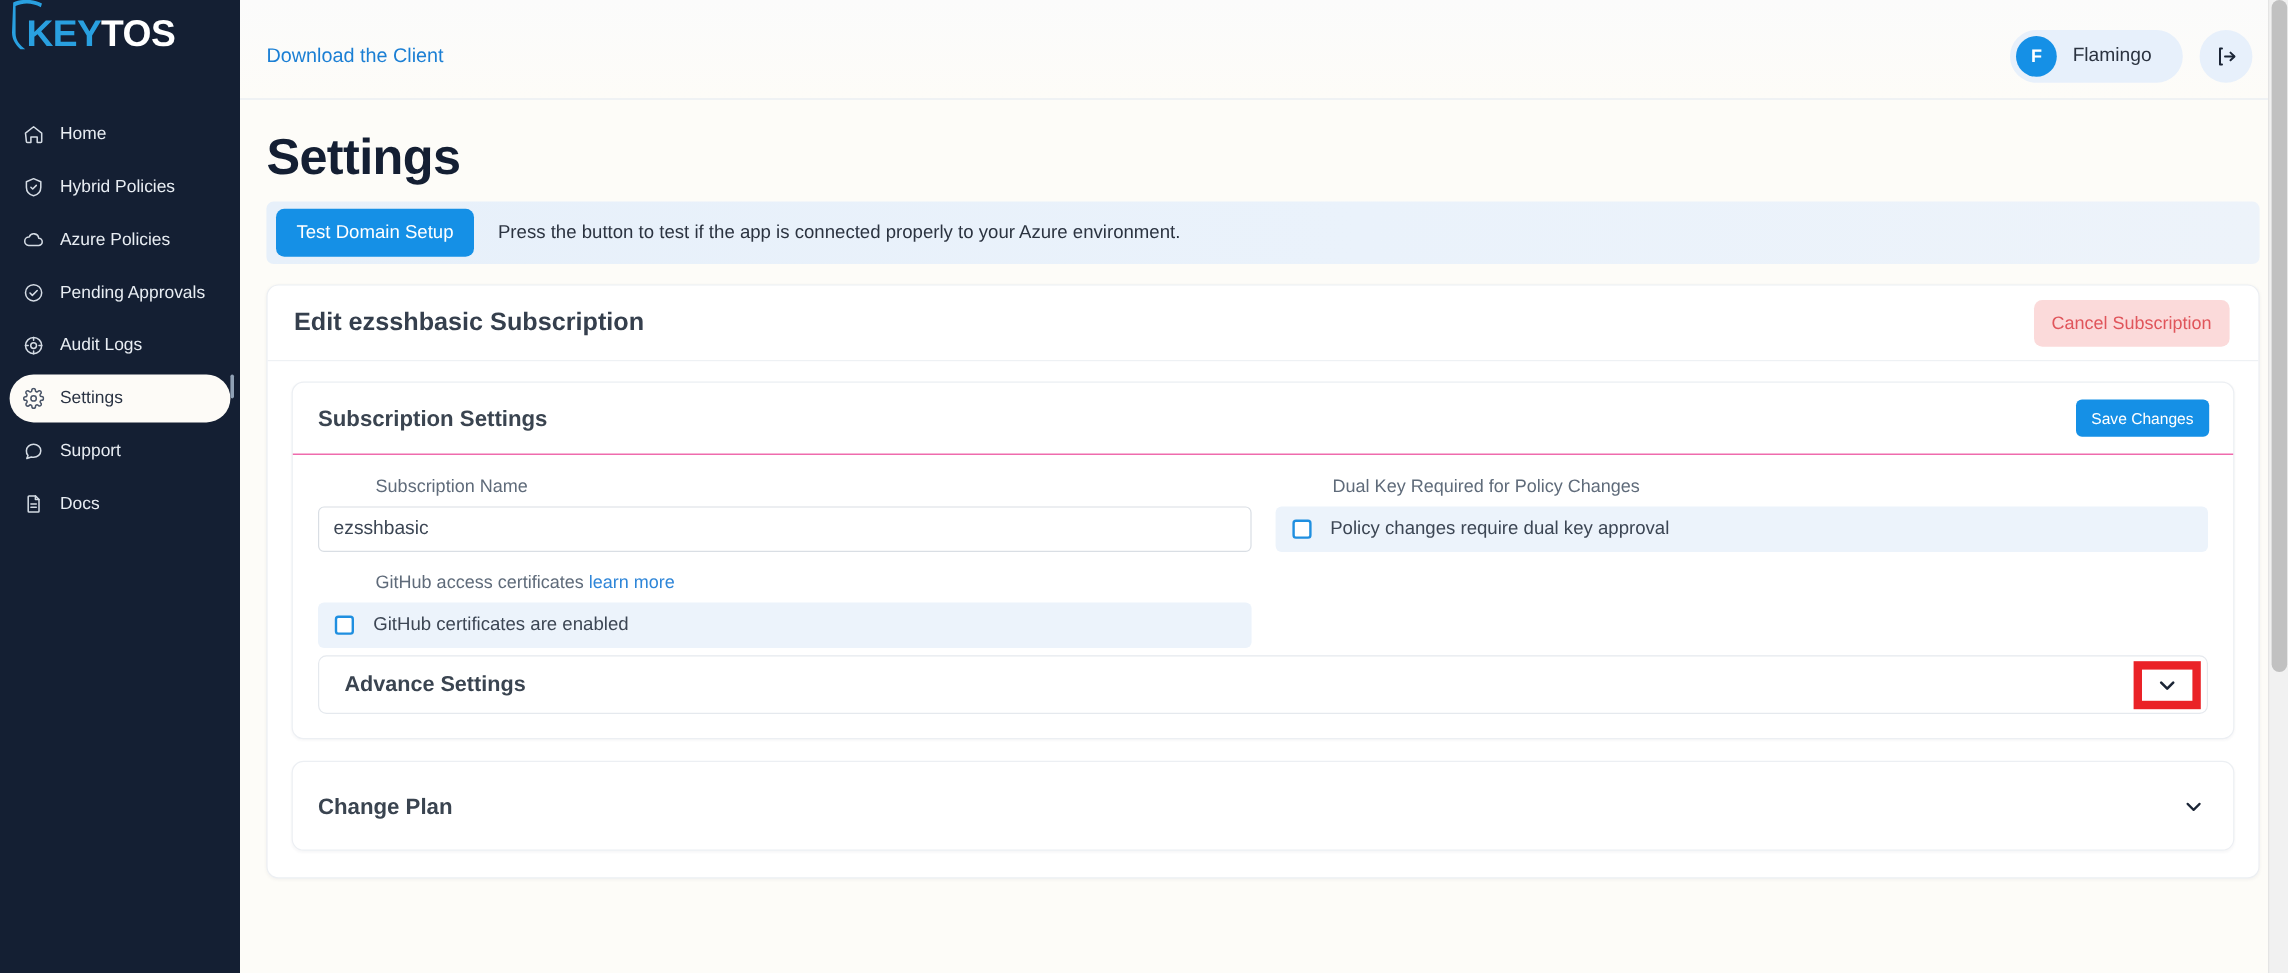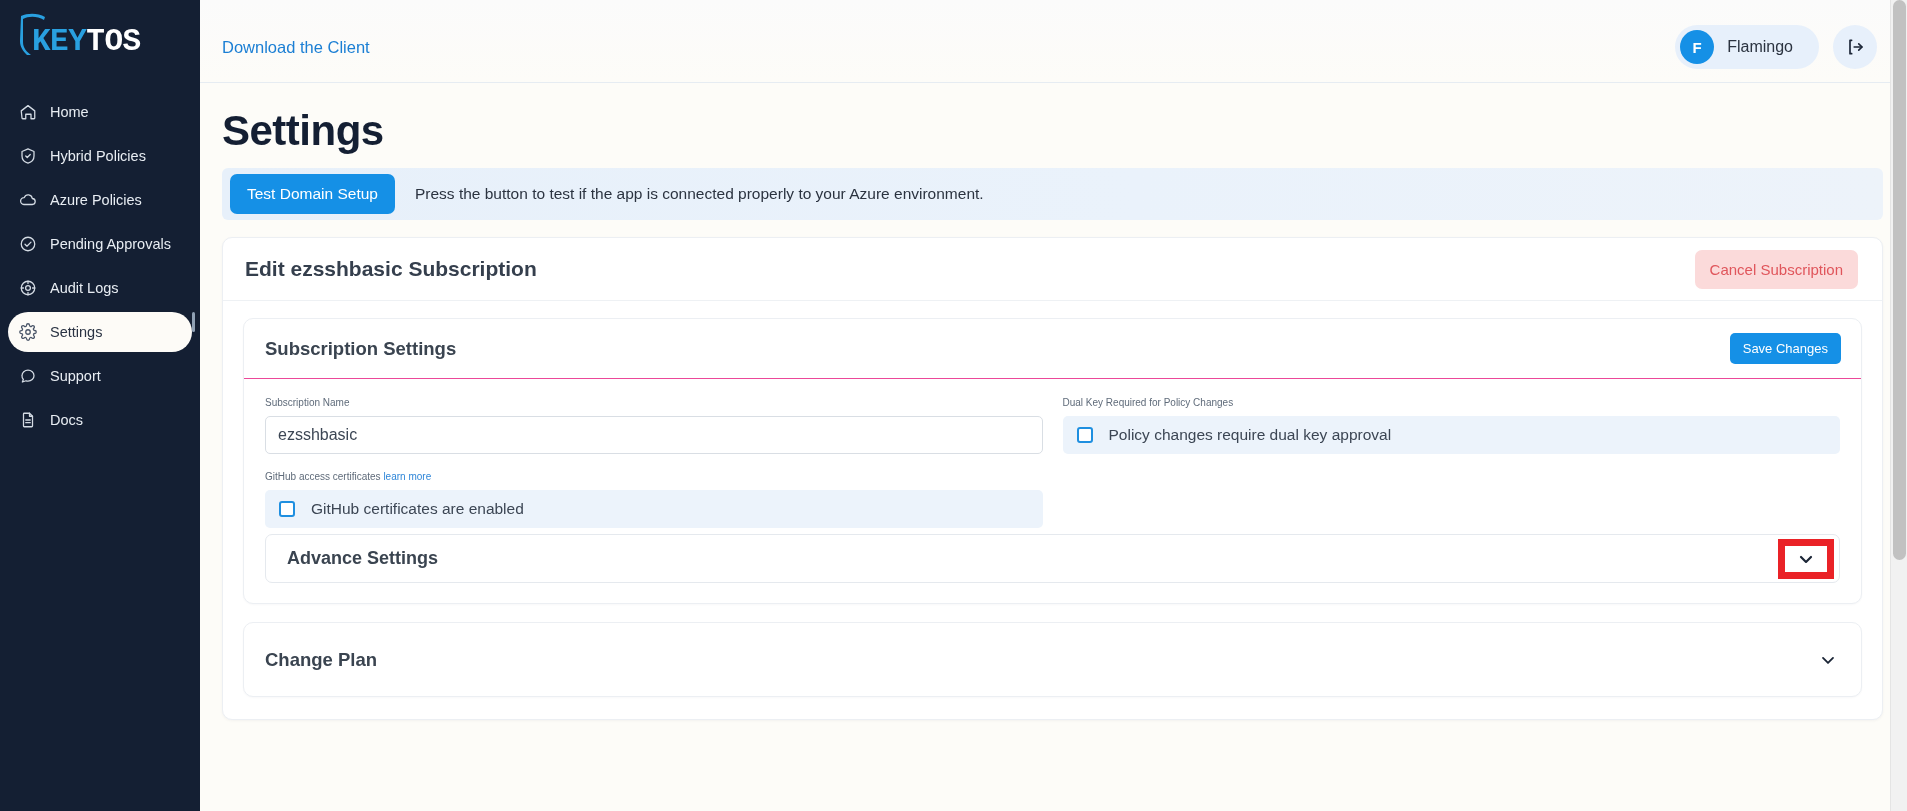--- a/index.html
+++ b/index.html
@@ -12,21 +12,21 @@
   .app { display: flex; width: 1907px; height: 811px; position: relative; }
 
   
   .sidebar {
     width: 200px; min-width: 200px; height: 811px;
     background: #141f33;
     position: relative;
     padding-top: 10px;
   }
   .logo-wrap {
-    height: 62px; display: flex; align-items: center; padding-left: 32px; font-family: Liberation Mono, monospace;
+    height: 62px; display: flex; padding-left: 22px;
   }
   .logo { position: relative; display: flex; align-items: baseline; }
   .logo-shield {
     position: absolute; left: -14px; top: -12px; width: 30px; height: 44px;
   }
   .logo-key { color: #29a0e0; font-size: 31px; font-weight: 700; letter-spacing: -0.5px; }
   .logo-tos { color: #ffffff; font-size: 31px; font-weight: 700; letter-spacing: -0.5px; }
 
   .nav { margin-top: 20px; }
   .nav-item {
@@ -135,21 +135,21 @@
   .btn-save {
     background: #1590e6; color: #fff; border: none; border-radius: 5px;
     padding: 8px 13px; font-size: 13px; cursor: pointer; font-family: inherit;
   }
   .card-body { padding: 18px 21px 20px 21px; }
 
   .grid2 {
     display: grid; grid-template-columns: 1fr 1fr; column-gap: 20px;
   }
   .field-label {
-    font-size: 10px; color: #5f6b7a; margin-bottom: 8px; display: block;
+    font-size: 15px; color: #5f6b7a; margin-bottom: 8px; display: block; margin-left: 48px;
   }
   .field-label a { color: #2f86d8; text-decoration: none; cursor: pointer; }
   .text-input {
     width: 100%; height: 38px;
     border: 1px solid #d9dee4; border-radius: 5px;
     padding: 0 12px; font-size: 16px; color: #3c4654;
     font-family: inherit; background: #fff; outline: none;
   }
   .check-row {
     background: #ecf3fb; border-radius: 5px;

